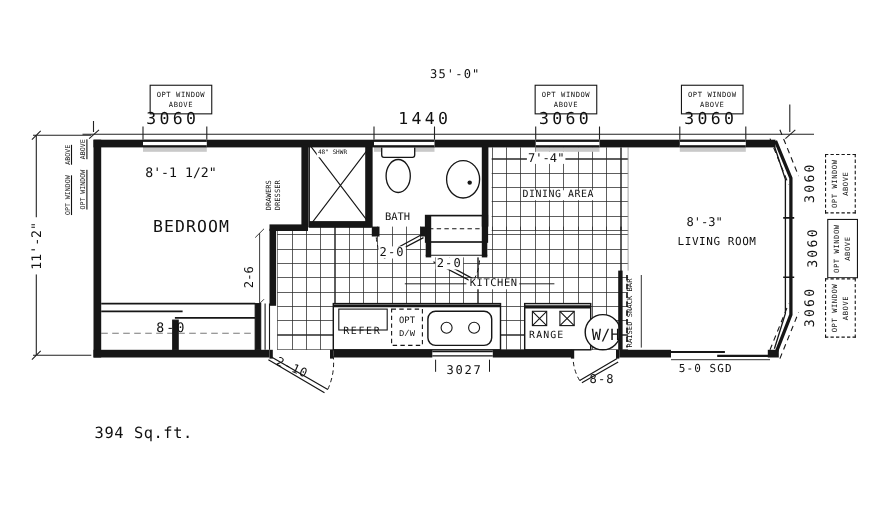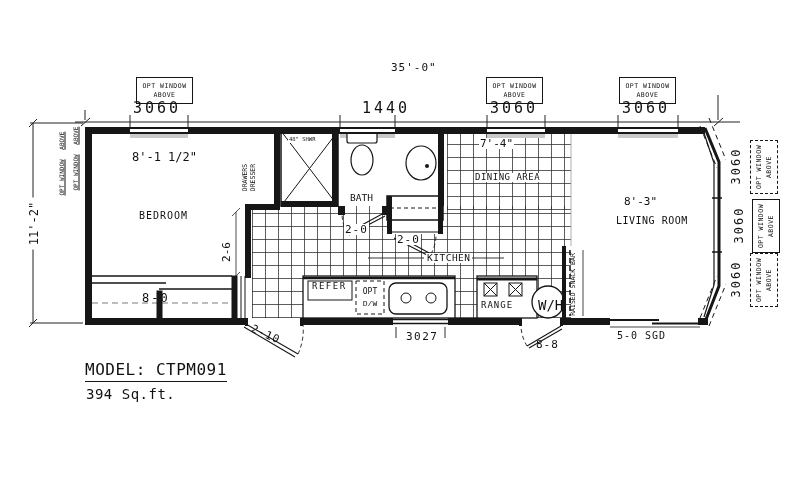--- a/index.html
+++ b/index.html
@@ -205,39 +205,39 @@
   <div class="t rot ctr" style="left:32px;top:162px;width:52px;height:15px;">
     <span class="u" style="font-size:6px;">OPT WINDOW</span>
     <span class="u" style="font-size:6px;">ABOVE</span>
   </div>
   <div class="t rot ctr" style="left:46px;top:157px;width:52px;height:15px;">
     <span class="u" style="font-size:6px;">OPT WINDOW</span>
     <span class="u" style="font-size:6px;">ABOVE</span>
   </div>
 
   <div class="t" style="left:132px;top:151px;font-size:12px;">8'-1 1/2"</div>
-  <div class="t" style="left:139px;top:211px;font-size:10px;letter-spacing:1px;">BEDROOM</div>
+  <div class="t" style="left:139px;top:199px;font-size:15px;letter-spacing:1px;">BEDROOM</div>
   <div class="t" style="left:142px;top:256px;font-size:12px;letter-spacing:2px;margin-top:36px;">8-0</div>
   <div class="t rot wbg ctr" style="left:207px;top:246px;width:38px;height:12px;font-size:11px;">2-6</div>
 
   <div class="t rot ctr" style="left:221px;top:169px;width:56px;height:17px;">
     <span style="font-size:6.5px;display:block;line-height:1.3;">DRAWERS</span>
     <span style="font-size:6.5px;display:block;line-height:1.3;">DRESSER</span>
   </div>
 
   <div class="t wbg" style="left:288px;top:137px;font-size:5.5px;">48" SHWR</div>
   <div class="t wbg" style="left:349px;top:193px;font-size:9.5px;">BATH</div>
   <div class="t wbg" style="left:344px;top:224px;font-size:11px;letter-spacing:1px;">2-0</div>
   <div class="t wbg" style="left:396px;top:234px;font-size:11px;letter-spacing:1px;">2-0</div>
 
   <div class="t wbg" style="left:479px;top:138px;font-size:11px;">7'-4"</div>
   <div class="t wbg" style="left:474px;top:173px;font-size:9px;letter-spacing:.5px;">DINING AREA</div>
 
   <div class="t wbg" style="left:426px;top:253px;font-size:9.5px;letter-spacing:.5px;">KITCHEN</div>
-  <div class="t" style="left:312px;top:282px;font-size:9px;letter-spacing:1.5px;">REFER</div>
+  <div class="t" style="left:312px;top:298px;font-size:9px;letter-spacing:1.5px;">REFER</div>
   <div class="t ctr" style="left:358px;top:286px;width:24px;">
     <span style="font-size:8px;display:block;line-height:1.5;">OPT</span>
     <span style="font-size:8px;display:block;line-height:1.5;font-family:Liberation Mono, monospace;">D/W</span>
   </div>
   <div class="t" style="left:481px;top:301px;font-size:9px;letter-spacing:1px;">RANGE</div>
   <div class="t" style="left:538px;top:298px;font-size:14px;">W/H</div>
   <div class="t rot ctr" style="left:538px;top:279px;width:74px;height:11px;font-size:6.5px;">RAISED SNACK BAR</div>
 
   <div class="t" style="left:624px;top:196px;font-size:11px;">8'-3"</div>
   <div class="t" style="left:616px;top:216px;font-size:10px;letter-spacing:.5px;">LIVING ROOM</div>
@@ -257,16 +257,15 @@
   </div>
   <div class="box rot" style="left:739px;top:212px;width:52px;height:26px;">
     <div>OPT WINDOW</div>
     <div>ABOVE</div>
   </div>
   <div class="box dash rot" style="left:737px;top:266px;width:52px;height:26px;">
     <div>OPT WINDOW</div>
     <div>ABOVE</div>
   </div>
 
-  <div class="t" style="left:85px;top:362px;font-size:16px;letter-spacing:.5px;border-bottom:1.5px solid #161616;padding-bottom:3px;">MODEL: CTPM091</div>
   <div class="t" style="left:86px;top:387px;font-size:14px;letter-spacing:.5px;">394 Sq.ft.</div>
 
 </div>
 
 </body></html>

